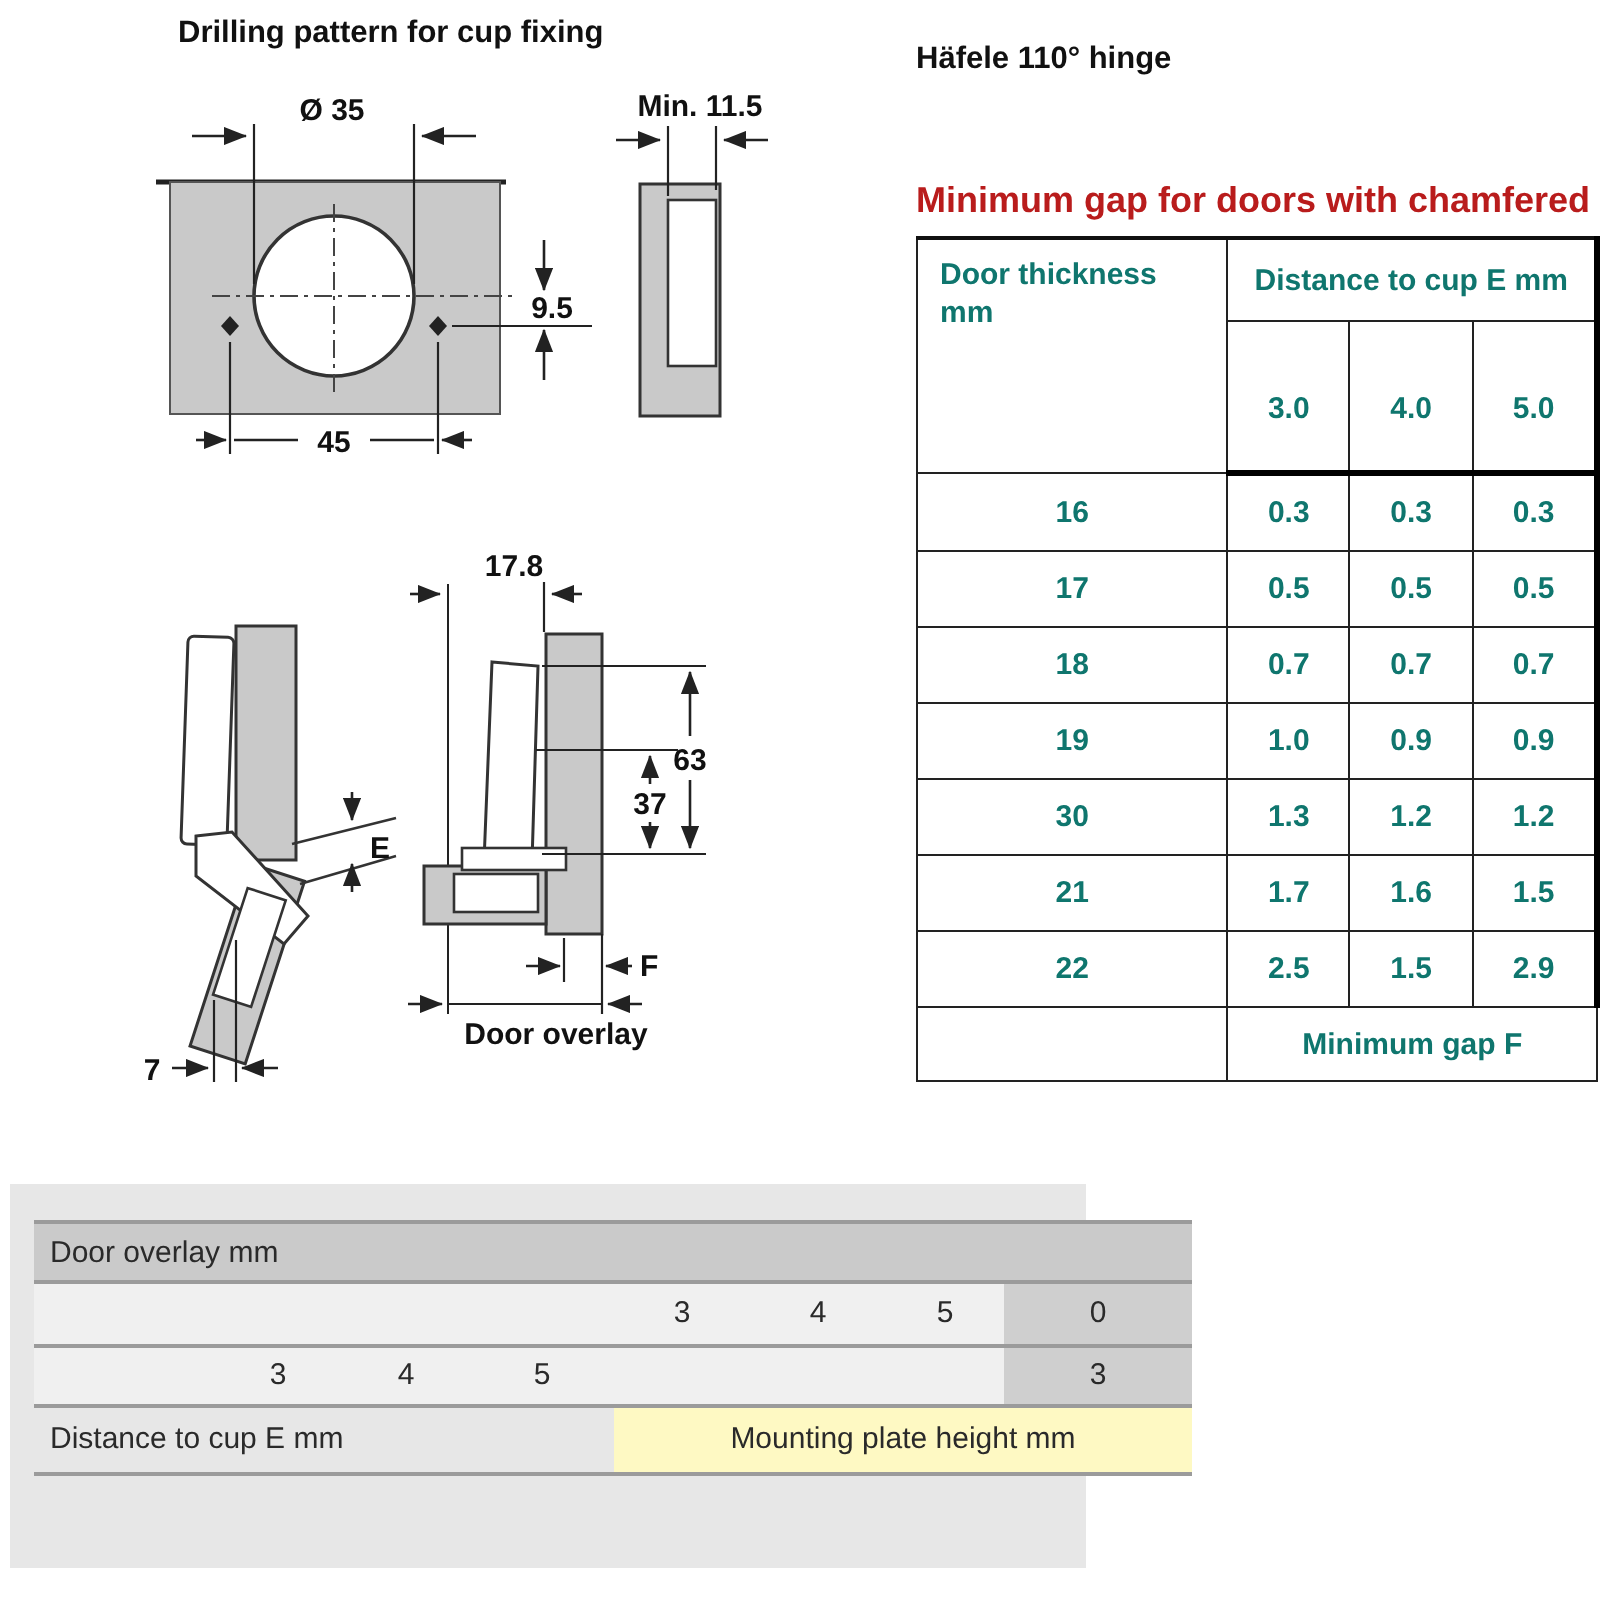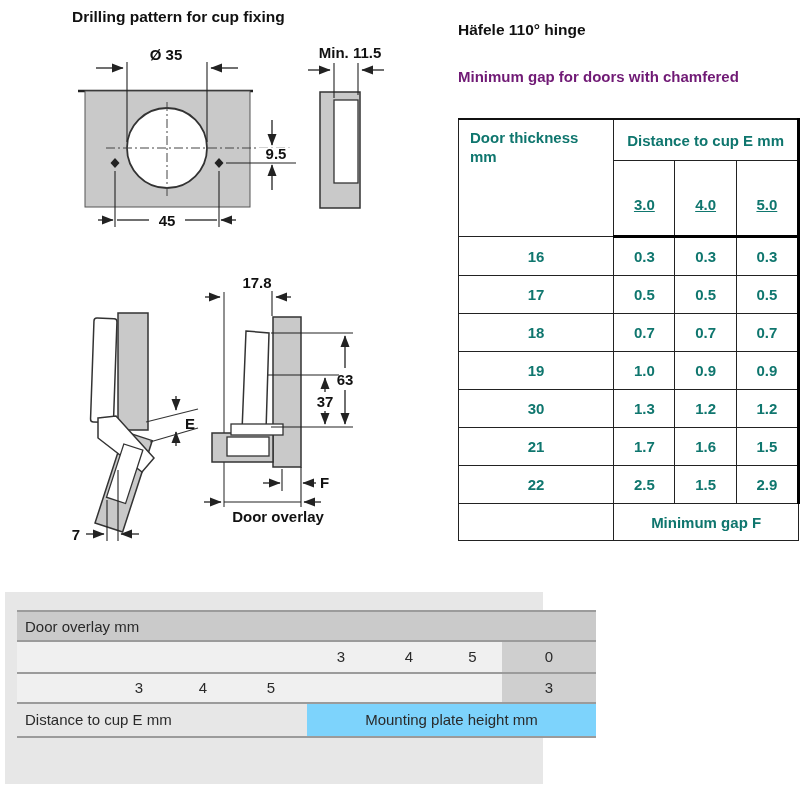--- a/index.html
+++ b/index.html
@@ -1,31 +1,31 @@
 <!DOCTYPE html>
 <html><head>
 <meta charset="utf-8">
 <style>
   html,body{margin:0;padding:0;background:#fff;}
   body{width:800px;height:800px;position:relative;font-family:"Liberation Sans",sans-serif;color:#111;overflow:hidden;}
   .abs{position:absolute;}
   .h-title{font-size:15.5px;font-weight:700;color:#111;white-space:nowrap;}
-  .note{font-size:15px;font-weight:700;line-height:19px;color:#701a75;}
+  .note{font-size:18px;font-weight:700;line-height:19px;color:#b91c1c;margin-top:24px;}
 
   
   table.spec{position:absolute;left:458px;top:118px;border-collapse:collapse;
     font-family:"Liberation Sans",sans-serif;font-size:15px;font-weight:700;color:#0f766e;}
   table.spec th,table.spec td{border:1px solid #222;text-align:center;padding:0;}
   table.spec tr.toprow th{border-top:2px solid #111;}
   .c1{width:122px;border-left:2px solid #111;border-right:3px solid #000;}
   .c1h{vertical-align:top;text-align:left !important;padding:8px 28px 0 11px !important;line-height:19px;}
   .h2{height:40px;}
   .dcol{width:66px;}
   .r3{border-right:3px solid #000 !important;}
-  tr.sub td{height:52px;vertical-align:bottom;padding-bottom:22px;border-bottom:3px solid #000;text-decoration:underline;}
+  tr.sub td{height:52px;vertical-align:bottom;padding-bottom:22px;border-bottom:3px solid #000;}
   tr.drow td{height:37px;}
   td.fcell{border:3px solid #000;border-top:1px solid #222;height:36px;text-align:left;padding-left:13px;}
   td.blank{border:none;}
 
   
   .panel{left:5px;top:592px;width:538px;height:192px;background:#e7e7e7;}
   .otable{position:absolute;left:12px;top:18px;width:579px;font-size:15px;font-weight:400;color:#2a2a2a;}
   .orow{display:grid;grid-template-columns:90px 64px 64px 72px 68px 68px 59px 94px;border-top:2px solid #9b9b9b;}
   .orow.single{display:block;}
   .orow.last{border-bottom:2px solid #9b9b9b;}
@@ -33,21 +33,21 @@
   .hgray{background:#cacaca;}
   .lgray{background:#f0f0f0;}
   .xgray{background:#cfcfcf;}
   .rowA{height:30px;line-height:30px;padding-left:8px;box-sizing:border-box;}
   .rowB .ocell{height:28px;line-height:28px;}
   .rowC .ocell{height:30px;line-height:30px;}
   .rowD .ocell{height:28px;line-height:28px;}
   .rowE{grid-template-columns:290px 289px;}
   .rowE .lab{height:32px;line-height:32px;}
   .labL{padding-left:8px;background:#e7e7e7;}
-  .labR{text-align:center;background:#7dd3fc;}
+  .labR{text-align:center;background:#fef9c3;}
 
   svg text{font-family:"Liberation Sans",sans-serif;font-weight:700;fill:#111;}
   .dimtxt{font-size:15px;}
 </style>
 </head>
 <body>
 
 <svg class="abs" style="left:0;top:0" width="800" height="570" viewBox="0 0 800 570">
   <defs>
     <marker id="ar" markerWidth="9" markerHeight="7" refX="8.5" refY="3.5" orient="auto">
@@ -145,21 +145,21 @@
     <line x1="316" y1="483" x2="303" y2="483" stroke="#222" stroke-width="1.3" marker-end="url(#ar)"></line>
     <text x="320" y="488" text-anchor="start" class="dimtxt">F</text>
 
     <line x1="224" y1="502" x2="301" y2="502" stroke="#222" stroke-width="1.1"></line>
     <line x1="204" y1="502" x2="221" y2="502" stroke="#222" stroke-width="1.3" marker-end="url(#ar)"></line>
     <line x1="321" y1="502" x2="304" y2="502" stroke="#222" stroke-width="1.3" marker-end="url(#ar)"></line>
     <text x="278" y="522" text-anchor="middle" class="dimtxt">Door overlay</text>
   </g>
 </svg>
 
-<div class="abs h-title" style="left:72px;top:8px">Drilling pattern for cup fixing</div>
+<div class="abs h-title" style="left:89px;top:8px">Drilling pattern for cup fixing</div>
 <div class="abs h-title" style="left:458px;top:21px">Häfele 110° hinge</div>
 <div class="abs note" style="left:458px;top:67px">
   <div>Minimum gap for doors with chamfered</div>
 </div>
 
 <table class="spec">
   <tbody>
   <tr class="toprow">
     <th class="c1 c1h" rowspan="2">Door thickness mm</th>
     <th class="h2 r3" colspan="3">Distance to cup E mm</th>

